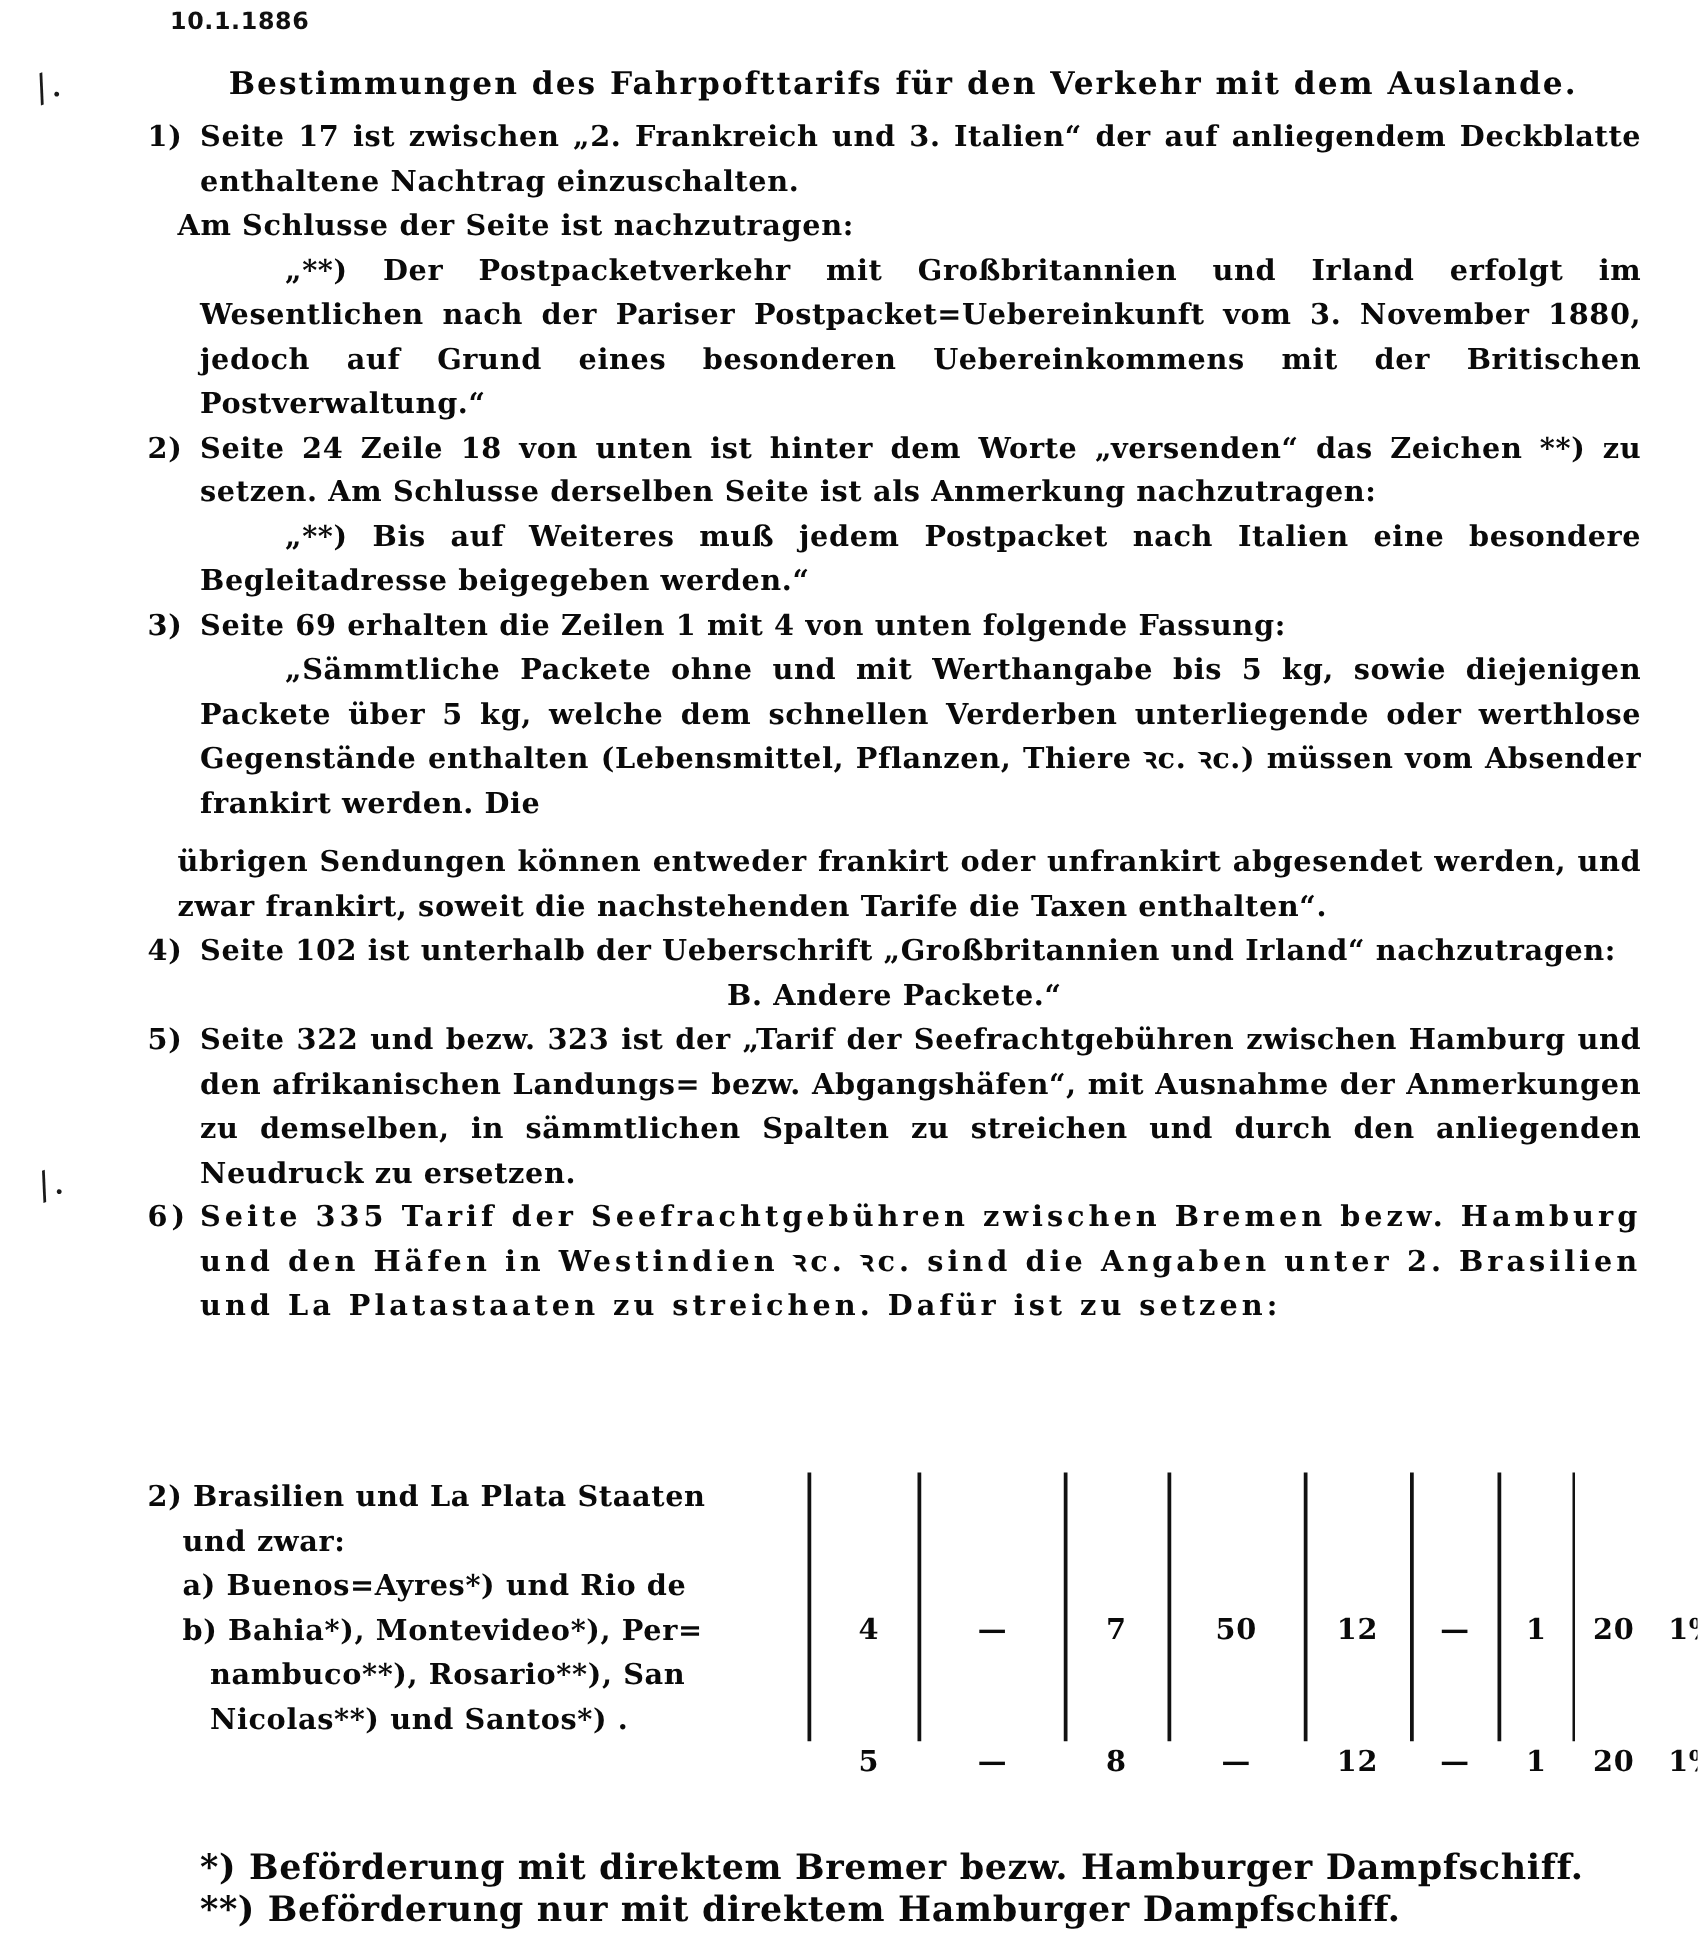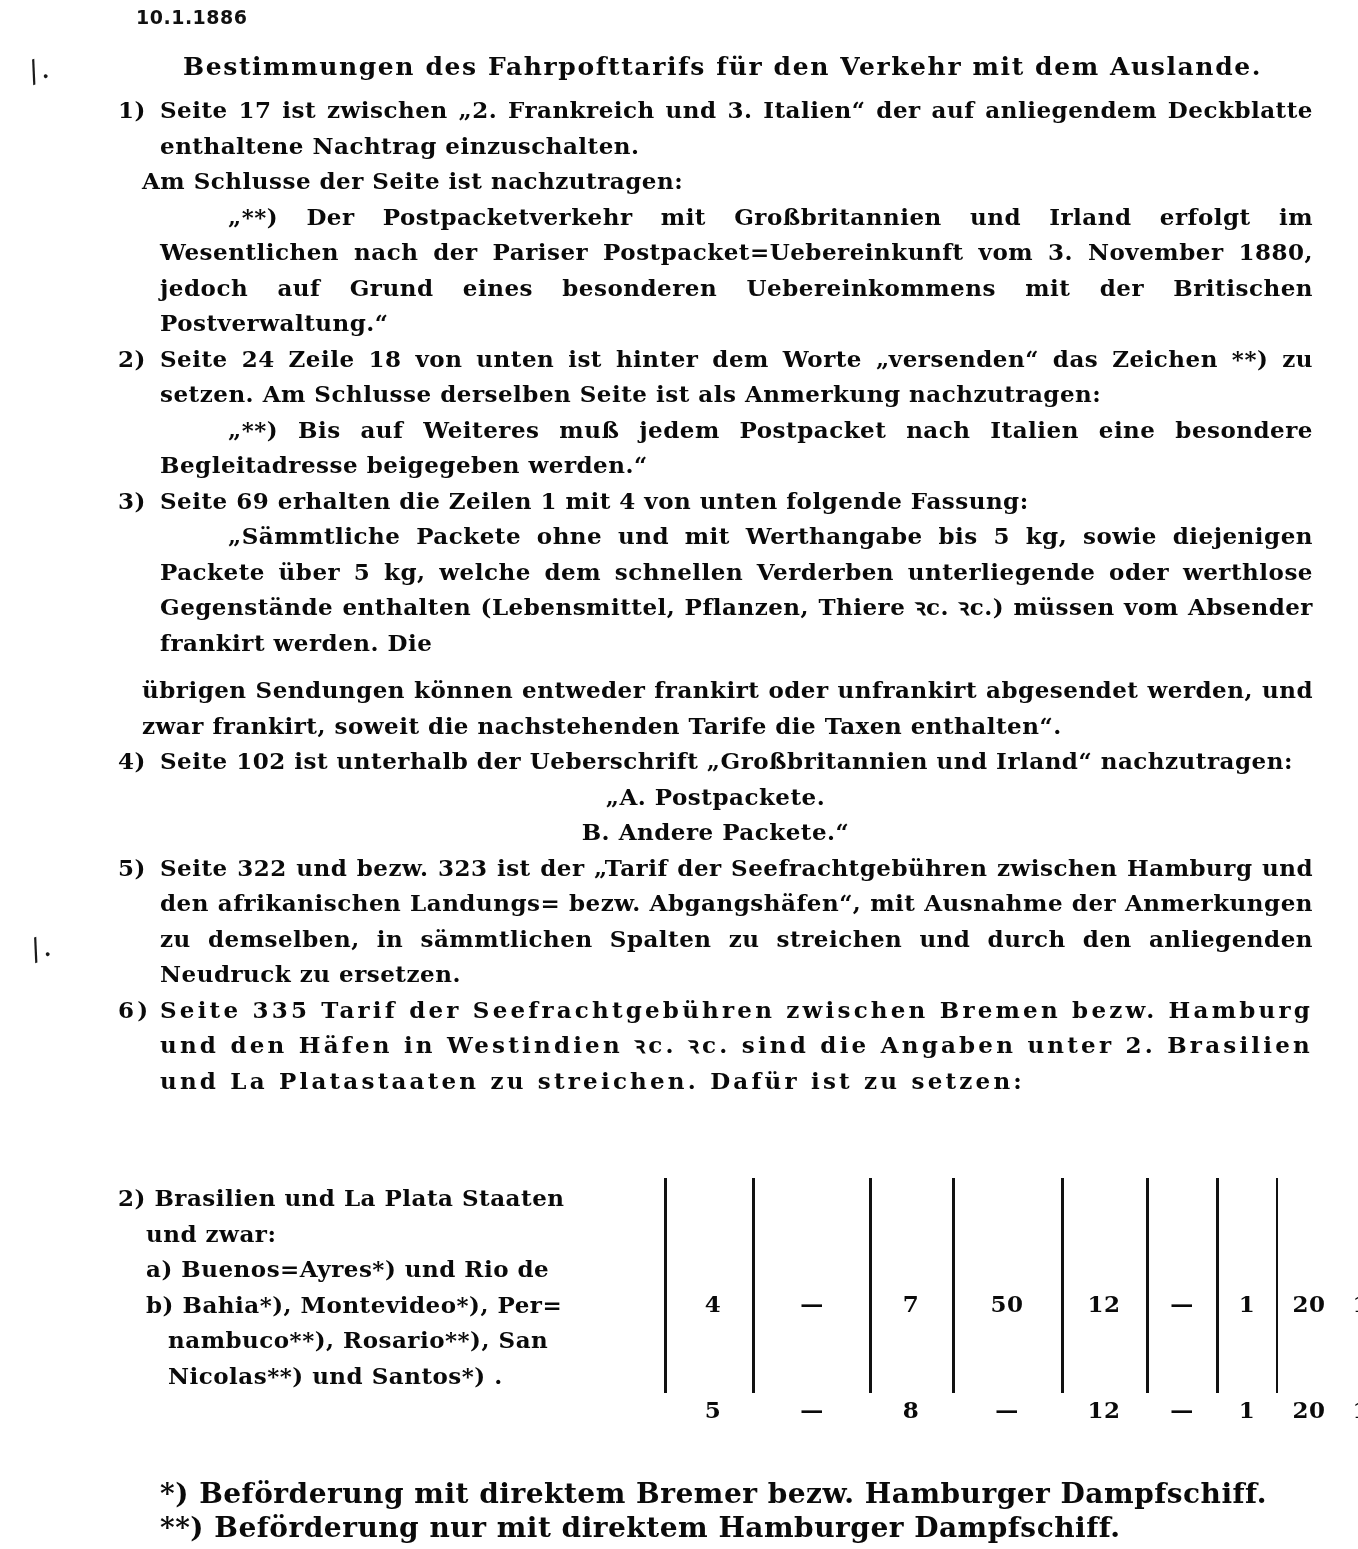--- a/index.html
+++ b/index.html
@@ -100,21 +100,20 @@
   
   .tariff {
     position: absolute;
     left: 118px;
     top: 1178px;
     width: 1200px;
   }
   .tariff-wrap {
     display: flex;
     align-items: stretch;
-    gap: 18px;
   }
   .tariff-left {
     width: 520px;
     font-size: 23px;
     line-height: 35.5px;
     letter-spacing: 0.5px;
     padding-top: 2px;
   }
   .tl-row { white-space: nowrap; }
   .tl-indent1 { padding-left: 28px; }
@@ -202,21 +201,20 @@
 
     <div class="para plain">
       <span>übrigen Sendungen können entweder frankirt oder unfrankirt abgesendet werden, und zwar frankirt, soweit die nachstehenden Tarife die Taxen enthalten“.</span>
     </div>
 
     <div class="para numbered">
       <span class="num">4)</span>
       <span>Seite 102 ist unterhalb der Ueberschrift „Großbritannien und Irland“ nachzutragen:</span>
     </div>
 
-    <div class="para center">„A. Postpackete.</div>
 
 
     <div class="para center">B. Andere Packete.“</div>
 
     <div class="para numbered">
       <span class="num">5)</span>
       <span>Seite 322 und bezw. 323 ist der „Tarif der Seefrachtgebühren zwischen Hamburg und den afrikanischen Landungs= bezw. Abgangshäfen“, mit Ausnahme der Anmerkungen zu demselben, in sämmtlichen Spalten zu streichen und durch den anliegenden Neudruck zu ersetzen.</span>
     </div>
 
     <div class="para numbered spaced">

